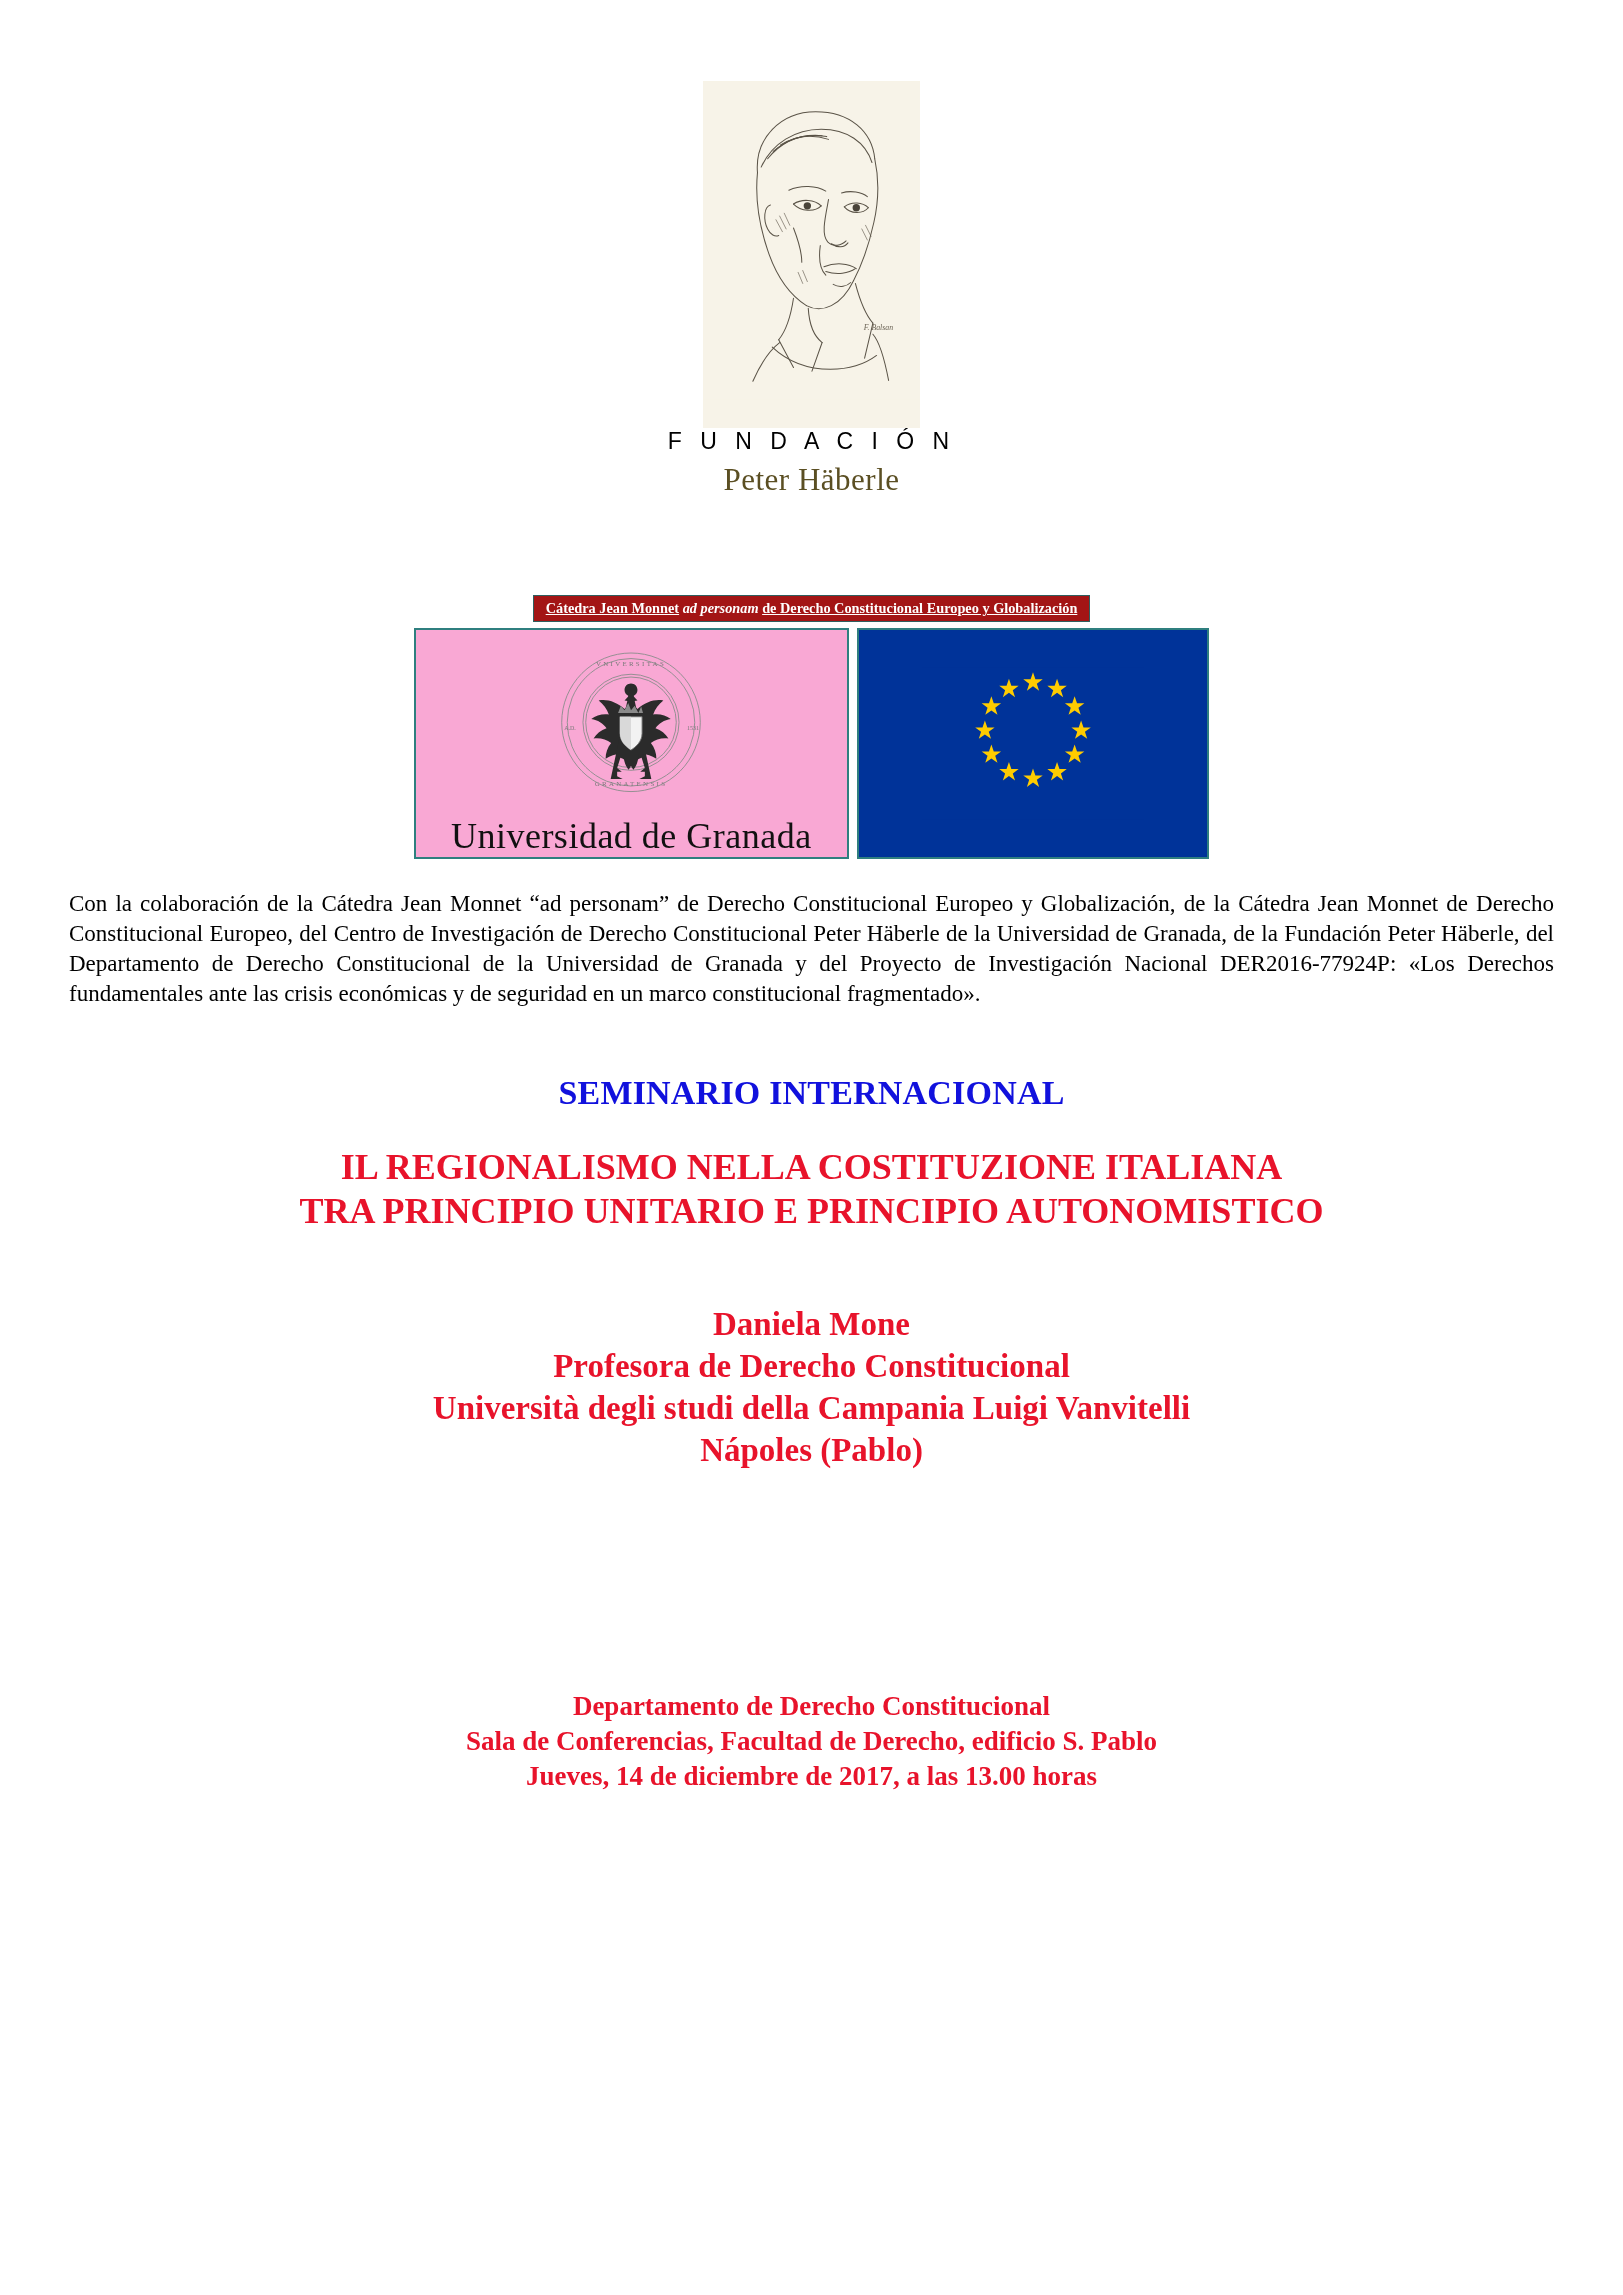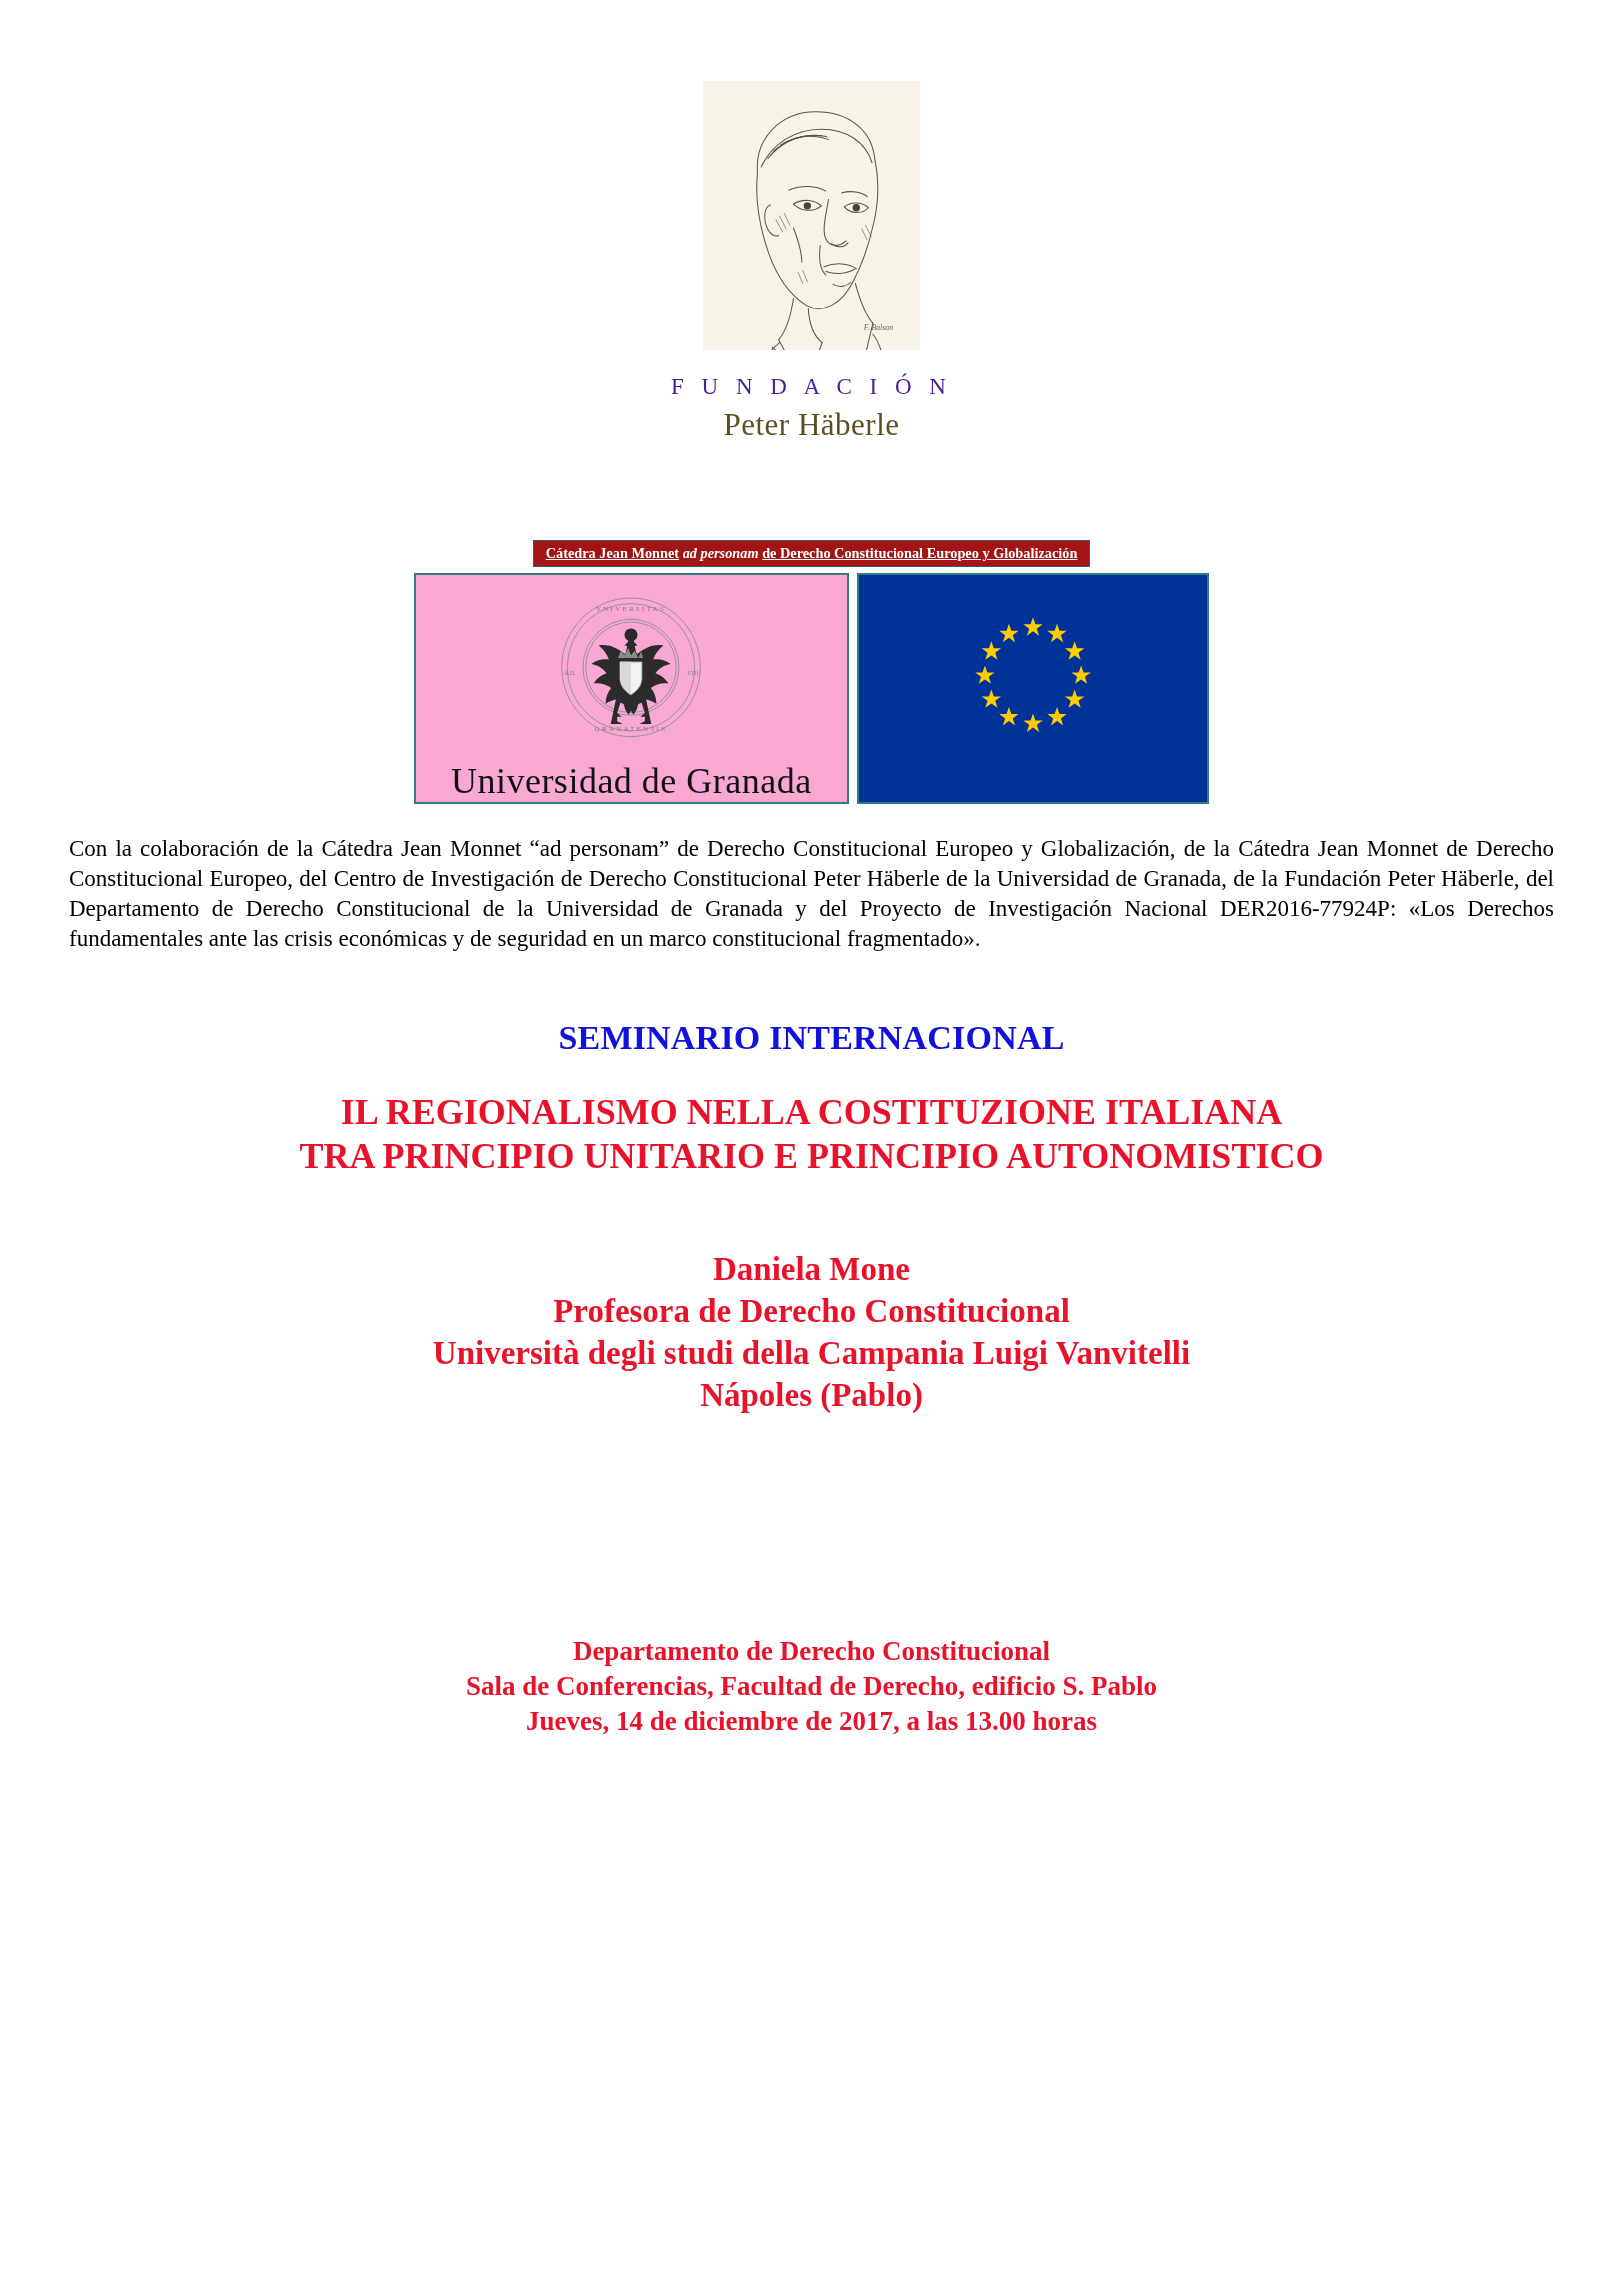--- a/index.html
+++ b/index.html
@@ -24,33 +24,32 @@
 
   
   .foundation-block {
     margin-top: 81px;
     display: flex;
     flex-direction: column;
     align-items: center;
   }
   .portrait-frame {
     width: 217px;
-    height: 269px;
+    height: 347px;
     background: #f7f3e8;
     position: relative;
     overflow: hidden;
   }
   .portrait-svg { display: block; }
 
   .foundation-word {
-    margin-top: 24px;
-    font-family: Liberation Serif, serif;
+    font-family: Liberation Sans, sans-serif;
     font-size: 23px;
     letter-spacing: 6px;
-    color: #4c1d95;
+    color: #000000;
     text-align: center;
   }
   .foundation-name {
     margin-top: 6.5px;
     font-family: "Liberation Serif", serif;
     font-size: 31px;
     color: #5b4f23;
     text-align: center;
     letter-spacing: 0.5px;
   }

